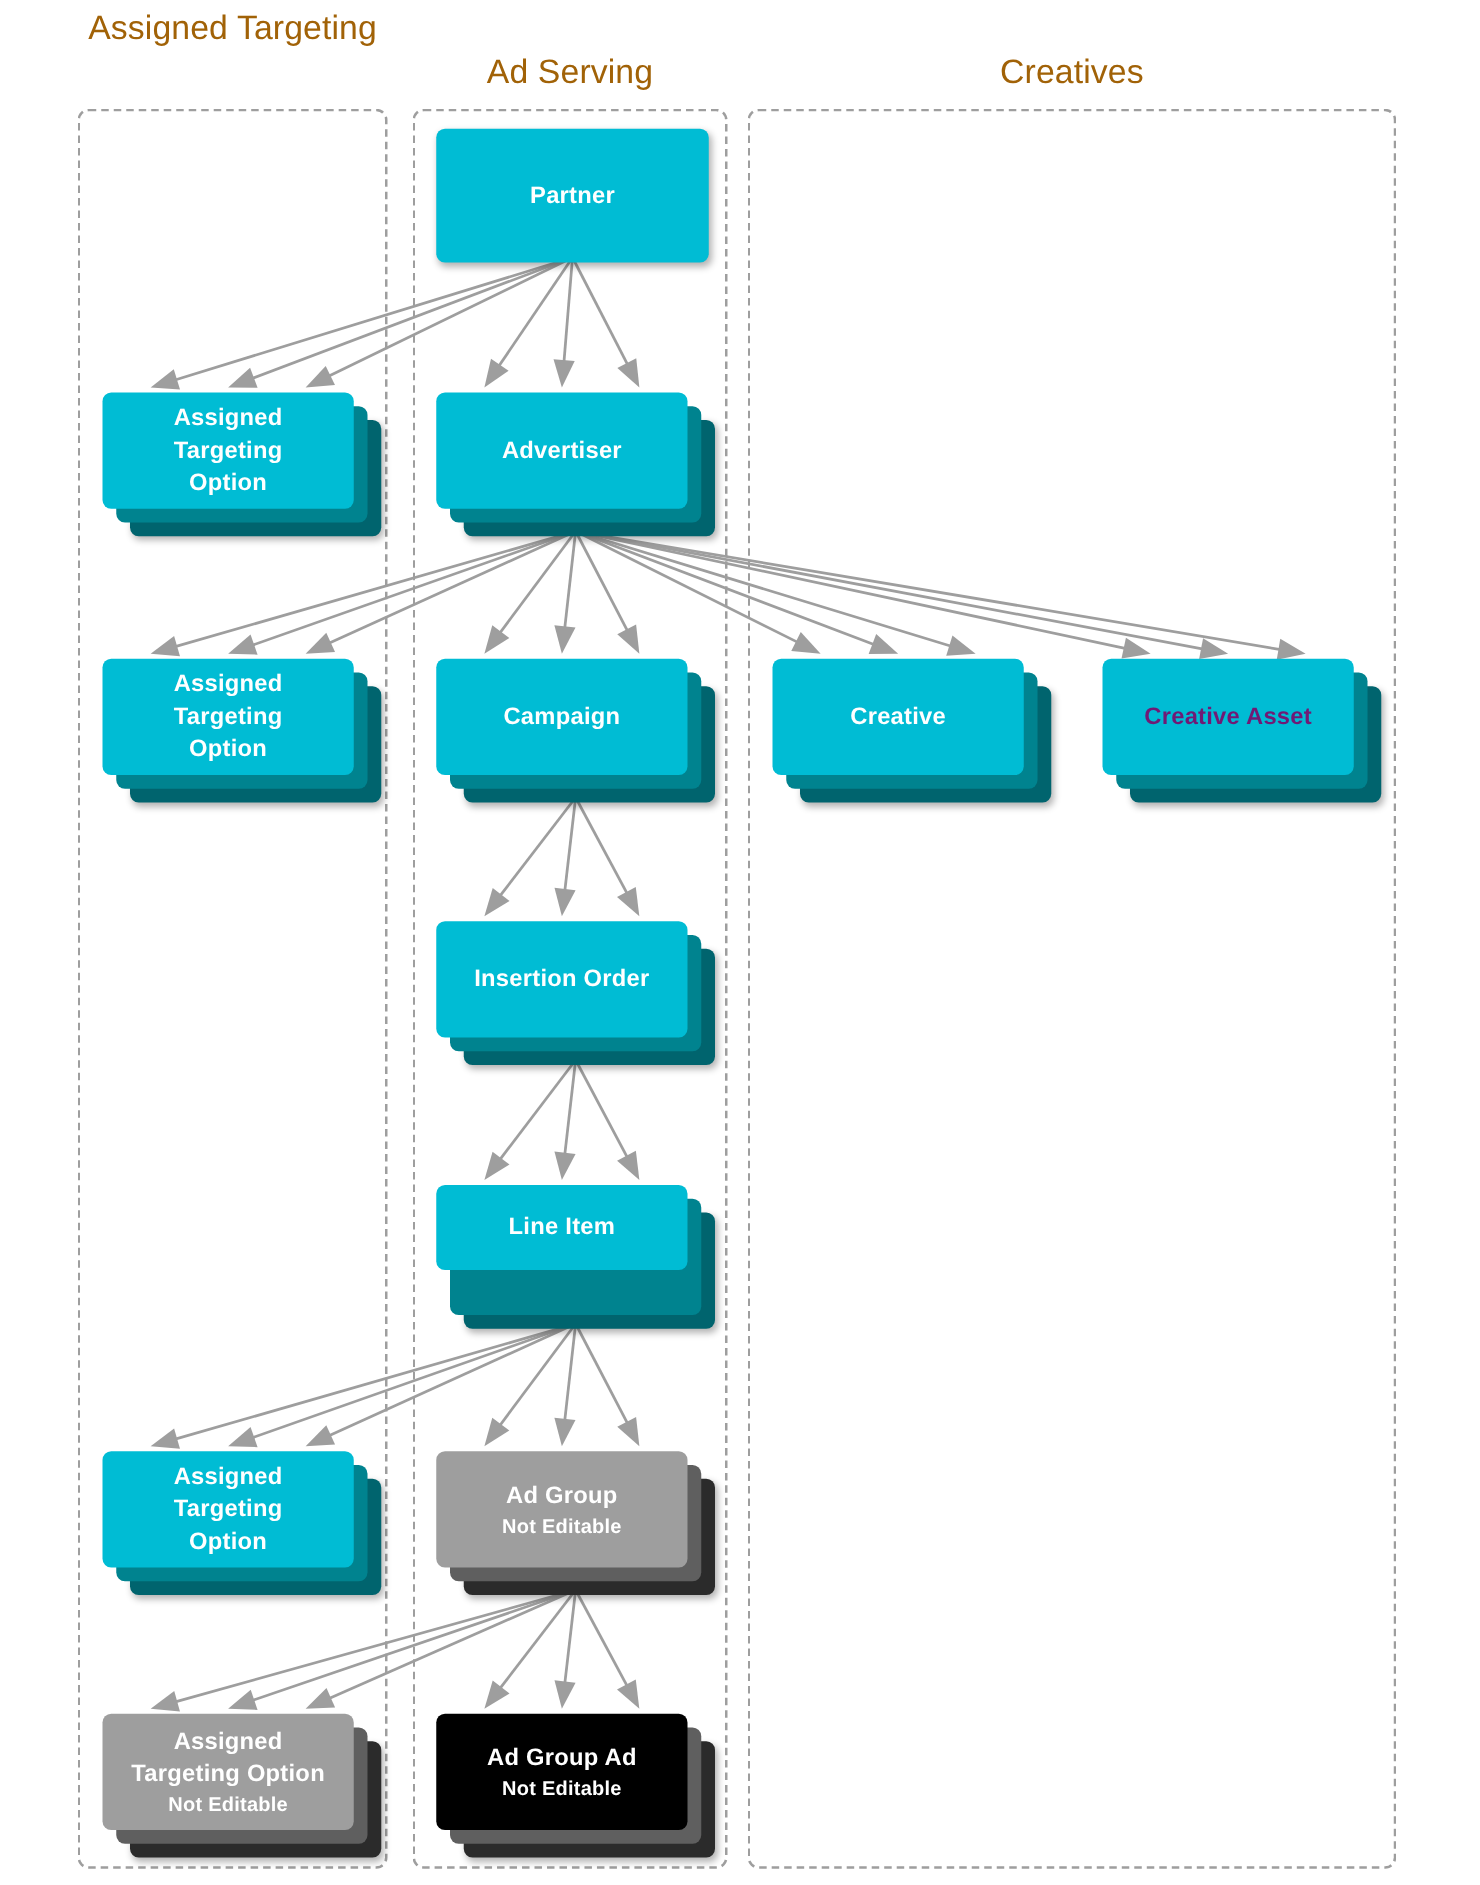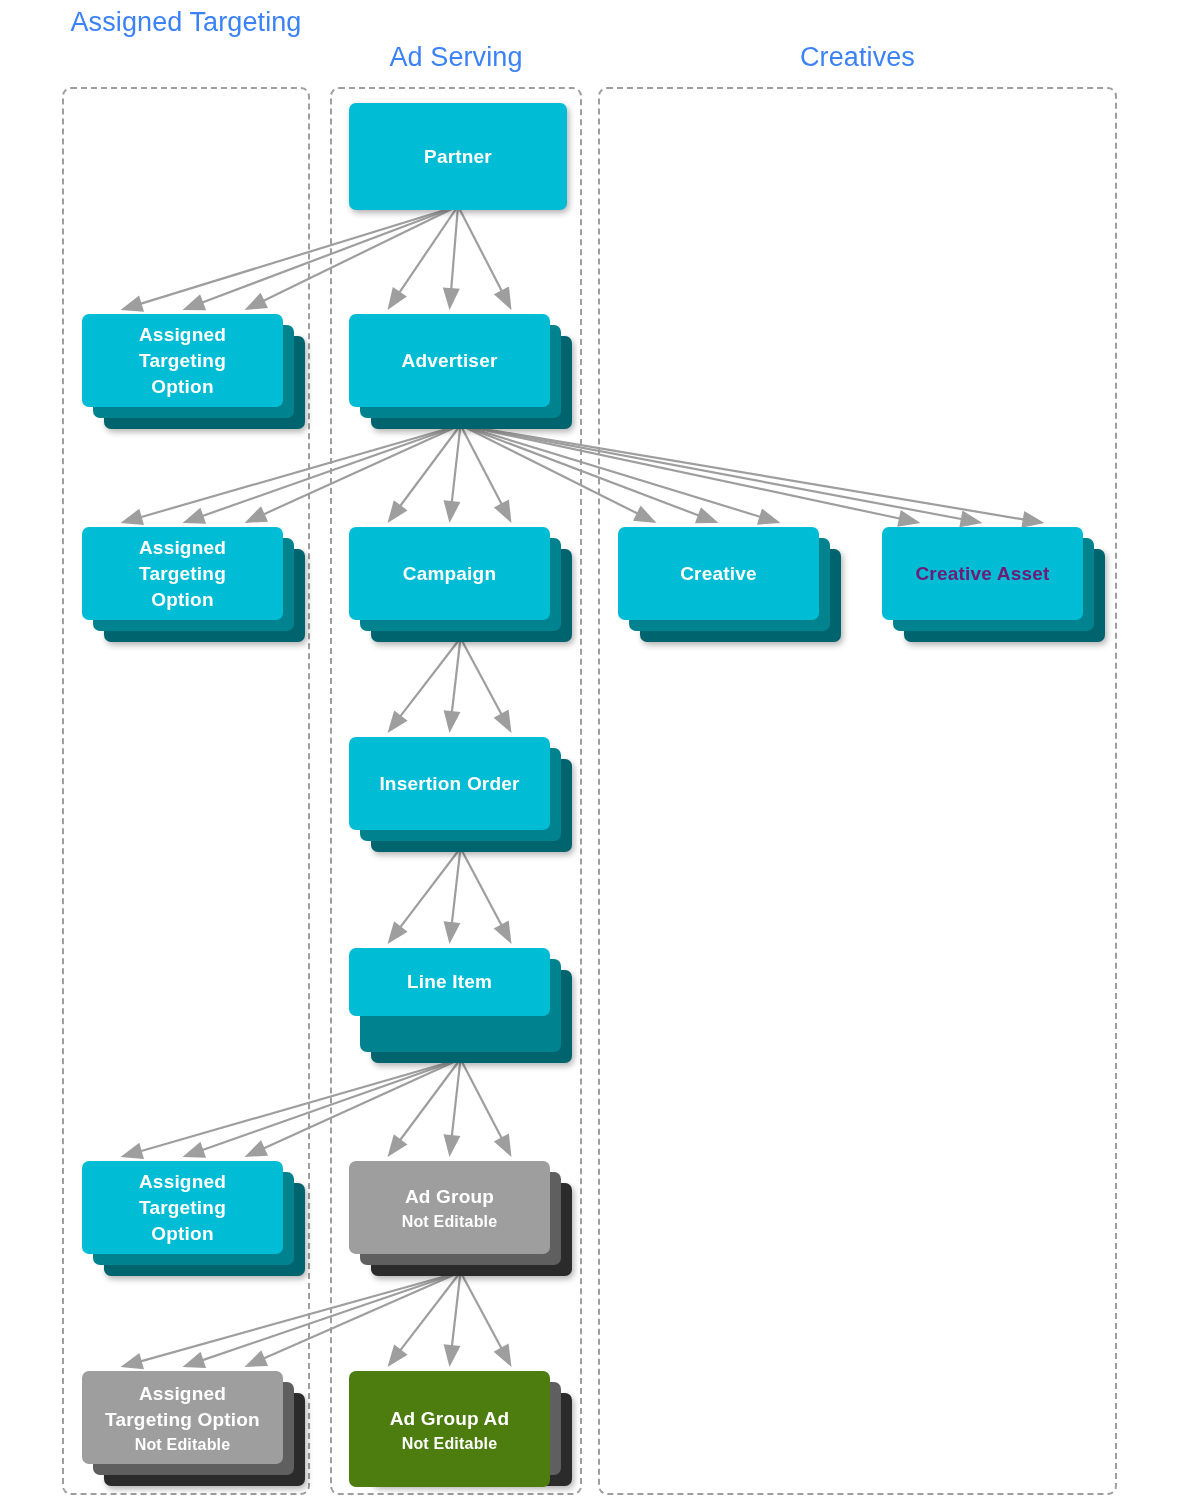--- a/index.html
+++ b/index.html
@@ -14,21 +14,21 @@
     position: relative;
     width: 1184px;
     height: 1508px;
     background: #ffffff;
   }
 
   
   .col-title {
     position: absolute;
     text-align: center;
-    color: #3b82f6;
+    color: #a16207;
     font-size: 27px;
     font-weight: 400;
     line-height: 33px;
     letter-spacing: 0.1px;
   }
 
   
   .col-box {
     position: absolute;
     border: 2px dashed #9e9e9e;
@@ -260,20 +260,20 @@
         <div class="card back1" style="left: 11px; top: 11px; width: 201px; height: 93px; background: rgb(95, 95, 95);"></div>
         <div class="card front" style="left: 0px; top: 0px; width: 201px; height: 93px; background: rgb(158, 158, 158); color: rgb(255, 255, 255);">
           <div class="lbl">Assigned
 Targeting Option</div>
           <div class="sub">Not Editable</div>
         </div>
       </div>
       <div class="node" style="left: 349px; top: 1371px; width: 223px; height: 115px;">
         <div class="card back2" style="left: 22px; top: 22px; width: 201px; height: 93px; background: rgb(43, 43, 43);"></div>
         <div class="card back1" style="left: 11px; top: 11px; width: 201px; height: 93px; background: rgb(95, 95, 95);"></div>
-        <div class="card front" style="left: 0px; top: 0px; width: 201px; height: 116px; background: #4d7c0f; color: rgb(255, 255, 255);">
+        <div class="card front" style="left: 0px; top: 0px; width: 201px; height: 93px; background: #000000; color: rgb(255, 255, 255);">
           <div class="lbl">Ad Group Ad</div>
           <div class="sub">Not Editable</div>
         </div>
       </div>
     </div>
 
 </div>
 
 </body></html>

